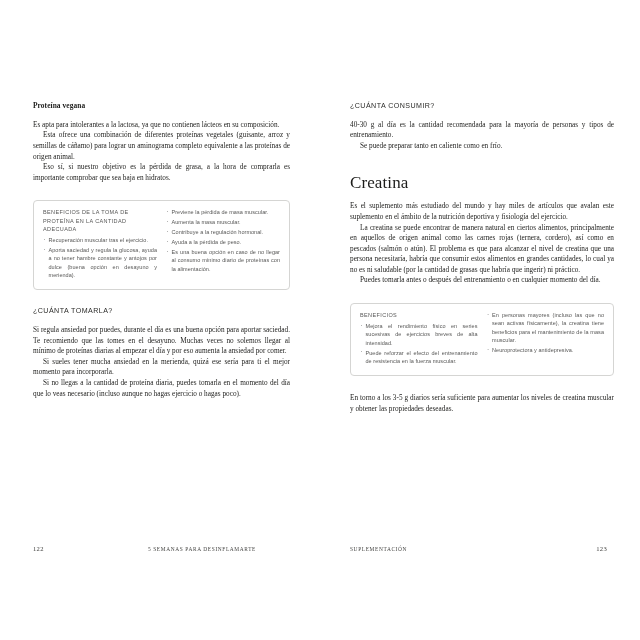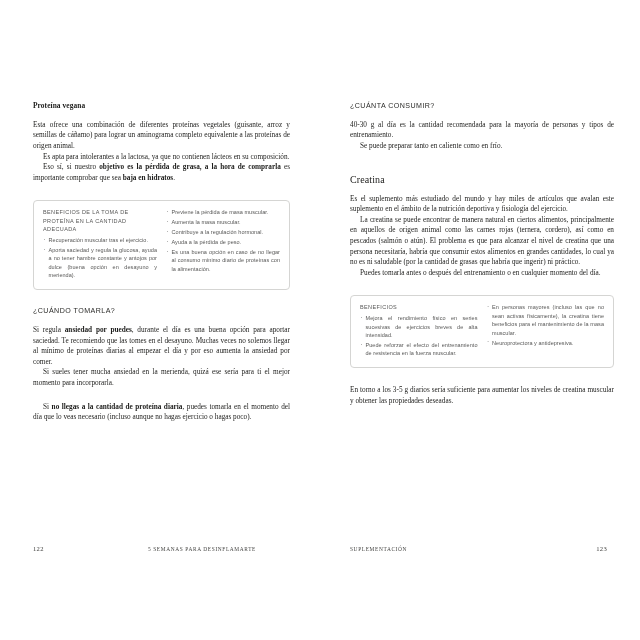--- a/index.html
+++ b/index.html
@@ -48,21 +48,21 @@
     font-weight: bold;
     font-size: 7.4px;
     line-height: 1.2;
     margin: 0 0 9px 0;
     letter-spacing: 0.08px;
   }
 
   .h-chapter {
     font-family: "Liberation Serif", serif;
     font-weight: normal;
-    font-size: 10px;
+    font-size: 17px;
     line-height: 1.1;
     margin: 0 0 9px 0;
     letter-spacing: 0.1px;
   }
 
   .h-sans {
     font-family: "Liberation Sans", sans-serif;
     font-weight: normal;
     font-size: 7.1px;
     line-height: 1.25;
@@ -75,21 +75,21 @@
     font-family: "Liberation Serif", serif;
     font-size: 7.25px;
     line-height: 10.6px;
     text-align: justify;
     margin: 0;
     hyphens: auto;
     -webkit-hyphens: auto;
   }
   p.body + p.body { text-indent: 10px; }
 
-  p.body b { font-weight: bold; }
+  p.body b { font-weight: normal; }
   .gap-md { height: 17px; }
   .gap-lg { height: 22px; }
 
   
   .callout {
     border: 0.7px solid #d5d5d3;
     border-radius: 4px;
     box-sizing: border-box;
     padding: 7px 9px 8px 9px;
     display: flex;
@@ -165,23 +165,23 @@
 </head>
 <body>
 
 <div class="spread">
 
   <div class="page page-left">
     <div class="page-inner">
 
       <h2 class="h-serif-bold">Proteína vegana</h2>
 
+      <p class="body">Es apta para intolerantes a la lactosa, ya que no contienen lácteos en su composición.</p>
+
       <p class="body">Esta ofrece una combinación de diferentes proteínas vegetales (guisante, arroz y semillas de cáñamo) para lograr un aminograma completo equivalente a las proteínas de origen animal.</p>
-
-      <p class="body">Es apta para intolerantes a la lactosa, ya que no contienen lácteos en su composición.</p>
 
       <p class="body" style="text-indent:10px;"><span>Eso sí, si nuestro </span><b>objetivo es la pérdida de grasa, a la hora de comprarla</b><span> es importante comprobar que sea </span><b>baja en hidratos</b><span>.</span></p>
 
       <div class="gap-md"></div>
 
       <div class="callout">
         <div class="col">
           <div class="callout-title">BENEFICIOS DE LA TOMA DE PROTEÍNA EN LA CANTIDAD ADECUADA</div>
           <ul class="blist">
             <li>Recuperación muscular tras el ejercicio.</li>
@@ -194,28 +194,28 @@
             <li>Aumenta la masa muscular.</li>
             <li>Contribuye a la regulación hormonal.</li>
             <li>Ayuda a la pérdida de peso.</li>
             <li>Es una buena opción en caso de no llegar al consumo mínimo diario de proteínas con la alimentación.</li>
           </ul>
         </div>
       </div>
 
       <div class="gap-md"></div>
 
-      <h3 class="h-sans">¿CUÁNDO TOMARLA?</h3>
+      <h3 class="h-sans">¿CUÁNTA TOMARLA?</h3>
 
       <p class="body"><span>Si regula </span><b>ansiedad por puedes</b><span>, durante el día es una buena opción para aportar saciedad. Te recomiendo que las tomes en el desayuno. Muchas veces no solemos llegar al mínimo de proteínas diarias al empezar el día y por eso aumenta la ansiedad por comer.</span></p>
 
       <p class="body">Si sueles tener mucha ansiedad en la merienda, quizá ese sería para ti el mejor momento para incorporarla.</p>
 
 
-      <p class="body" style="text-indent:10px;margin-top:13px;"><span>Si </span><b>no llegas a la cantidad de proteína diaria</b><span>, puedes tomarla en el momento del día que lo veas necesario (incluso aunque no hagas ejercicio o hagas poco).</span></p>
+      <p class="body" style="text-indent:10px;"><span>Si </span><b>no llegas a la cantidad de proteína diaria</b><span>, puedes tomarla en el momento del día que lo veas necesario (incluso aunque no hagas ejercicio o hagas poco).</span></p>
     </div>
 
     <div class="footer">
       <span class="folio">122</span>
       <span class="runhead">5 semanas para desinflamarte</span>
     </div>
   </div>
 
   <div class="page page-right">
     <div class="page-inner">

